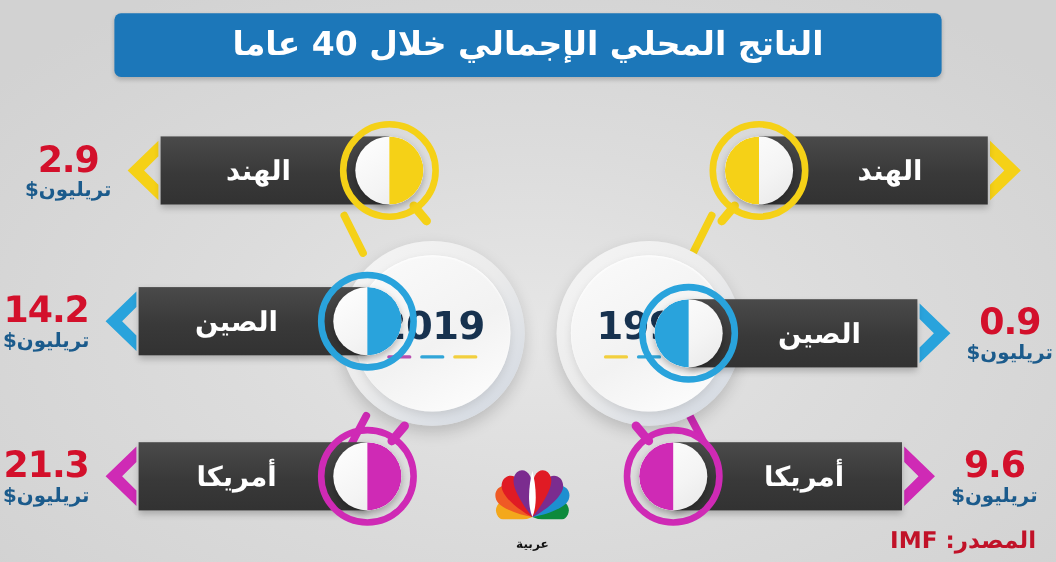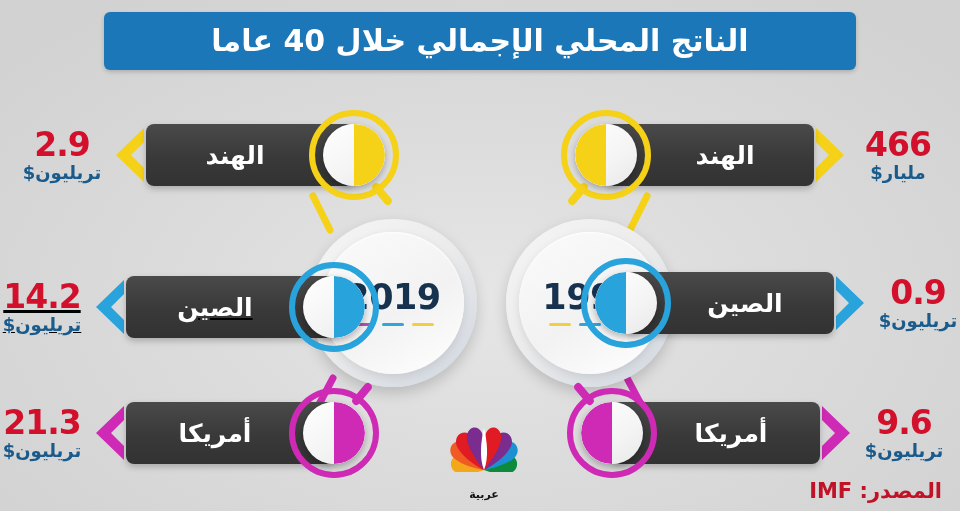--- a/index.html
+++ b/index.html
@@ -60,21 +60,21 @@
   }
   .value .num{color:#d3102b;font-size:33px;font-weight:bold;letter-spacing:-1px;}
   .value .unit{color:#1b5b8c;font-size:18px;font-weight:bold;direction:rtl;margin-top:3px;}
 
   
   .chev{width:42px;height:62px;flex:0 0 auto;}
 
   
   .plate{
     height:62px;min-width:146px;background:linear-gradient(180deg,#4a4a4a 0%,#393939 55%,#323232 100%);
-    border-radius:8px;display:flex;align-items:center;justify-content:center;
+    border-radius:0;display:flex;align-items:center;justify-content:center;
     box-shadow:0 3px 6px rgba(0,0,0,.22);position:relative;
   }
   .plate .lbl{
     color:#fff;font-size:25px;font-weight:bold;direction:rtl;white-space:nowrap;
   }
   .plate.pad-r{padding-right:46px;padding-left:16px;}
   .plate.pad-l{padding-left:46px;padding-right:16px;}
 
   
   .icon{position:relative;width:96px;height:96px;flex:0 0 auto;}
@@ -164,21 +164,21 @@
     </div>
     <div class="icon" style="--c:#f5d117;margin-left:-48px;">
       <div class="oring"></div>
       <div class="tail" style="width:8px;height:26px;left:72px;top:74px;transform:rotate(-40deg);"></div>
       <div class="disc">
         <div class="half right"></div>
       </div>
     </div>
   </div>
 
-  <div class="row l" style="left:0px;top:259px;text-decoration:underline;">
+  <div class="row l" style="left:0px;top:244px;">
     <div class="value">
       <span class="num">14.2</span>
       <span class="unit">تريليون$</span>
     </div>
     <svg class="chev" viewBox="0 0 42 62">
       <path d="M40,4 L12,31 L40,58 L40,44 L27,31 L40,18 Z" fill="#29a3dc"></path>
     </svg>
     <div class="plate pad-r">
       <span class="lbl">الصين</span>
     </div>
@@ -217,24 +217,20 @@
       <div class="disc">
         <div class="half left"></div>
       </div>
     </div>
     <div class="plate pad-l">
       <span class="lbl">الهند</span>
     </div>
     <svg class="chev" viewBox="0 0 42 62">
       <path d="M2,4 L30,31 L2,58 L2,44 L15,31 L2,18 Z" fill="#f5d117"></path>
     </svg>
-    <div class="value">
-      <span class="num">466</span>
-      <span class="unit">مليار$</span>
-    </div>
   </div>
 
   <div class="row r" style="right:0px;top:255px;position:absolute;">
     <div class="icon" style="--c:#29a3dc;margin-right:-48px;z-index:2;">
       <div class="oring"></div>
       <div class="disc">
         <div class="half left"></div>
       </div>
     </div>
     <div class="plate pad-l">

